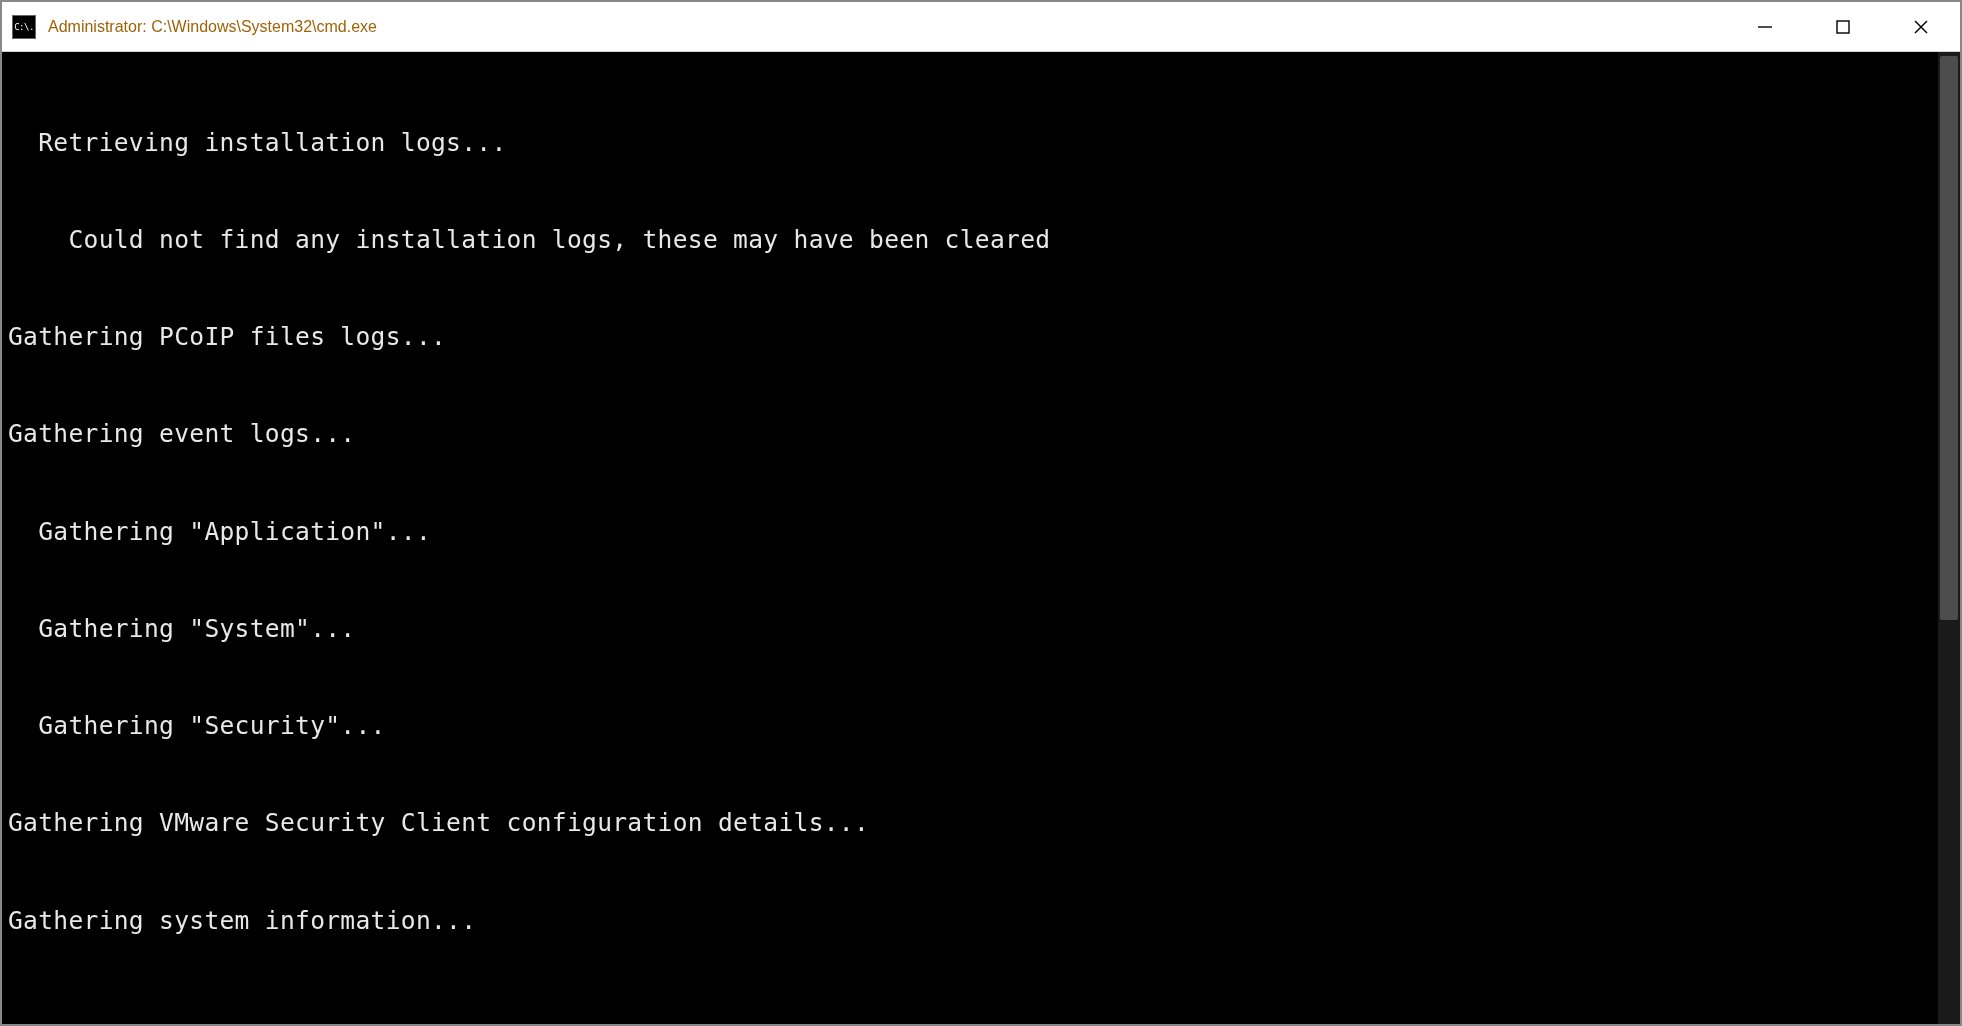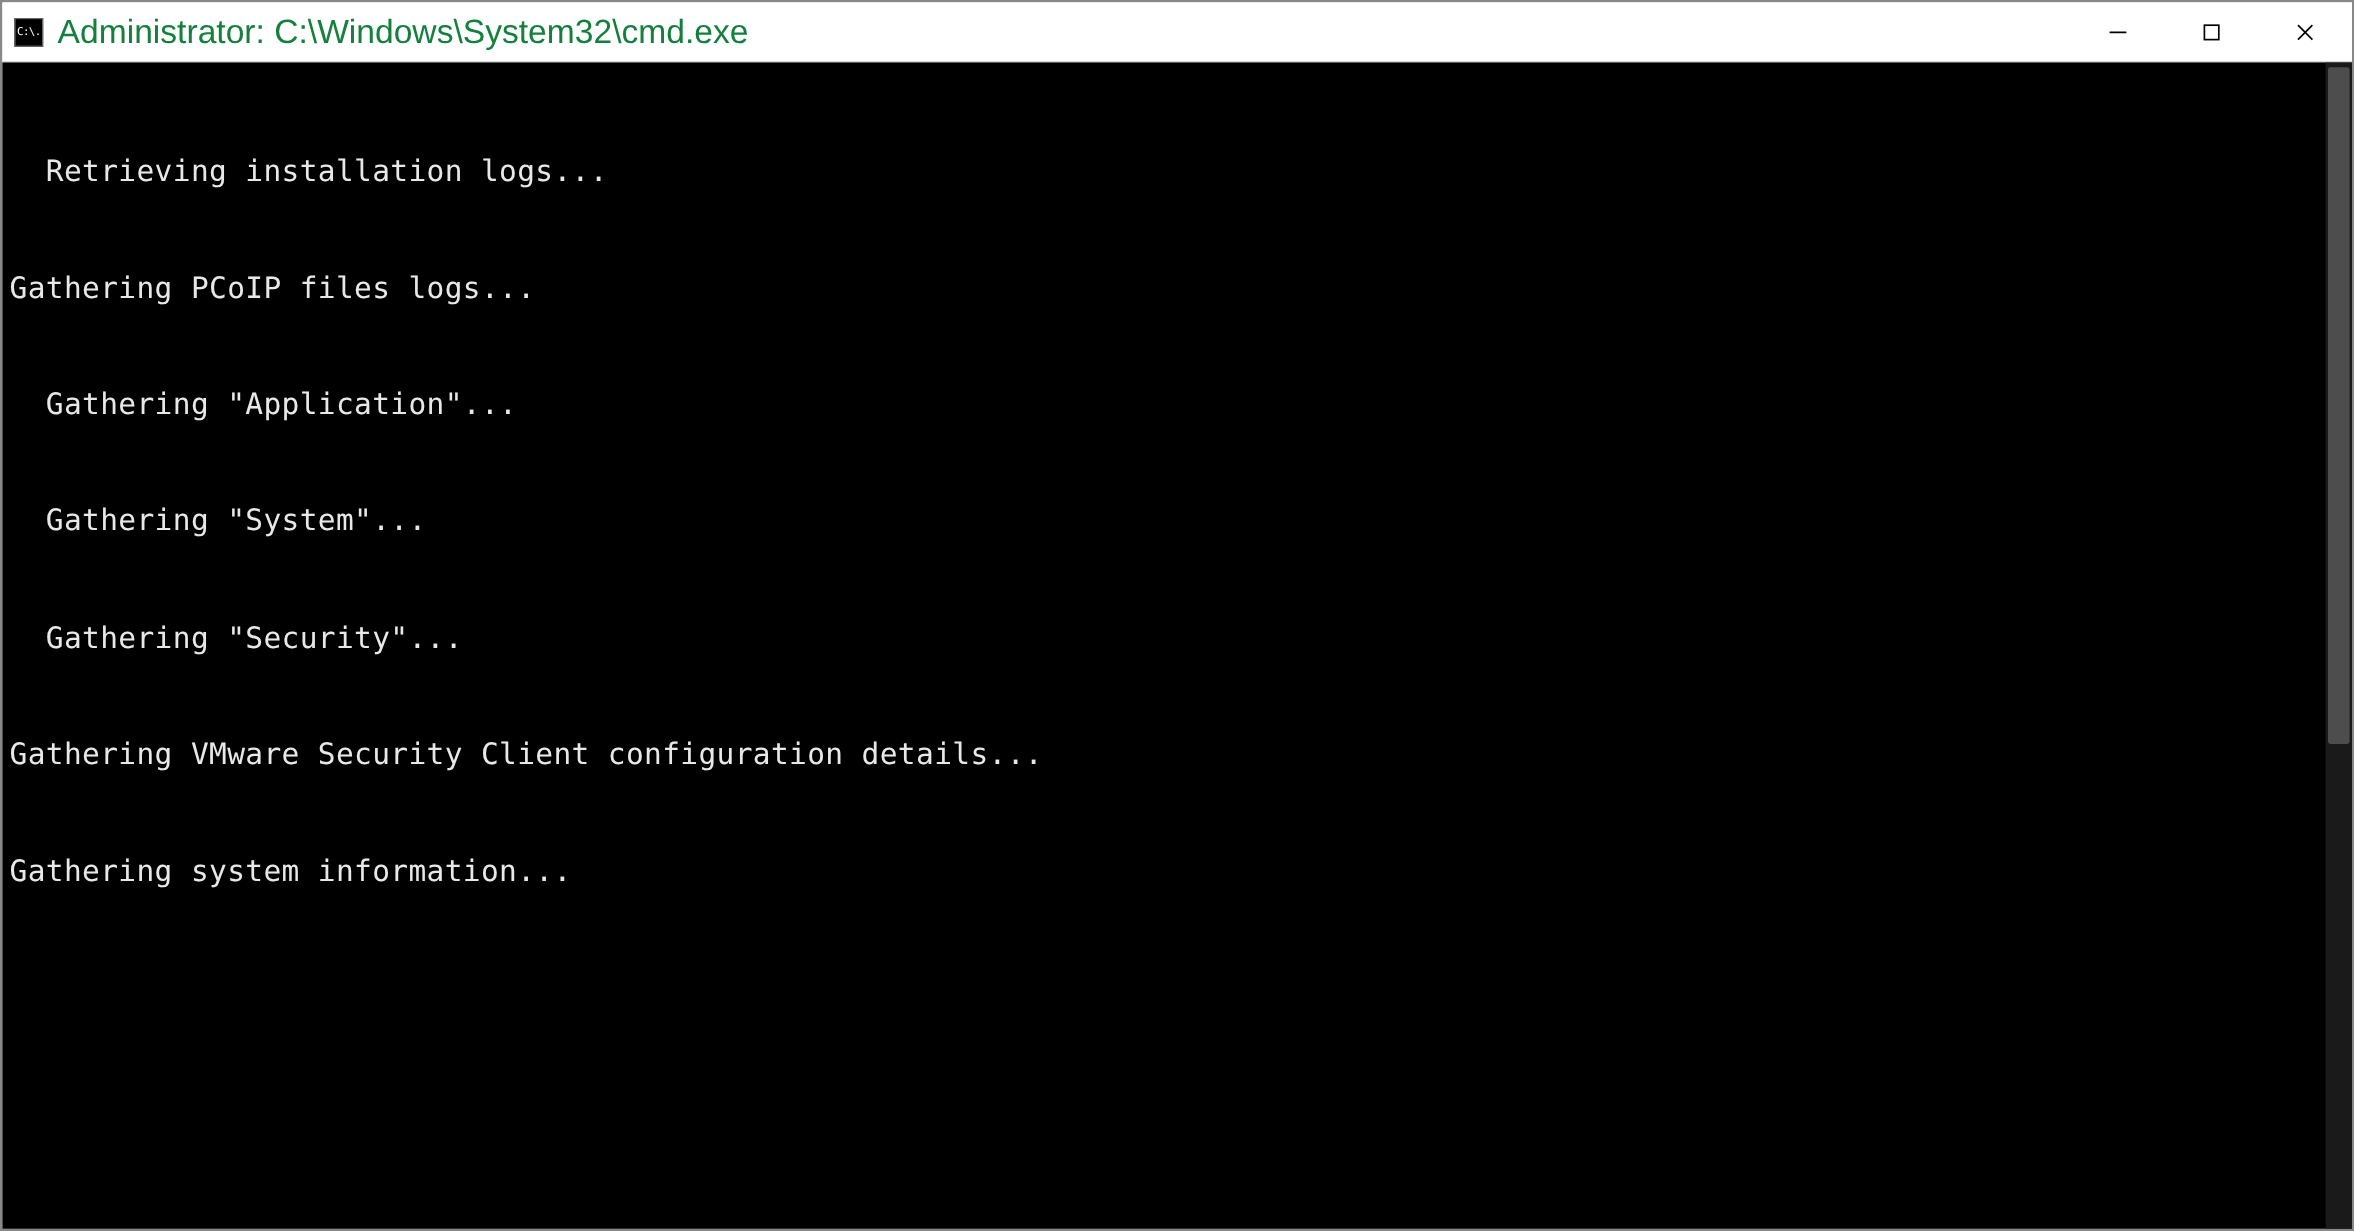--- a/index.html
+++ b/index.html
@@ -43,22 +43,22 @@
     align-items: center;
     justify-content: center;
   }
   .titlebar .app-icon span {
     color: #fff;
     font-size: 9px;
     font-family: "Consolas", monospace;
     letter-spacing: -0.5px;
   }
   .titlebar .title-text {
-    font-size: 28px;
-    color: #15803d;
+    font-size: 16px;
+    color: #a16207;
     flex: 1;
   }
   .win-controls {
     display: flex;
     height: 100%;
   }
   .win-btn {
     width: 78px;
     height: 100%;
     display: flex;
@@ -129,21 +129,23 @@
             <line x1="2" y1="2" x2="14" y2="14" stroke="#000" stroke-width="1.4"></line>
             <line x1="14" y1="2" x2="2" y2="14" stroke="#000" stroke-width="1.4"></line>
           </svg>
       </button>
     </div>
   </div>
 
   <div class="client">
     <div class="terminal">
       <span class="line">  Retrieving installation logs...</span>
+      <span class="line">    Could not find any installation logs, these may have been cleared</span>
       <span class="line">Gathering PCoIP files logs...</span>
+      <span class="line">Gathering event logs...</span>
       <span class="line">  Gathering "Application"...</span>
       <span class="line">  Gathering "System"...</span>
       <span class="line">  Gathering "Security"...</span>
       <span class="line">Gathering VMware Security Client configuration details...</span>
       <span class="line">Gathering system information...</span>
       
       
       
       
       

